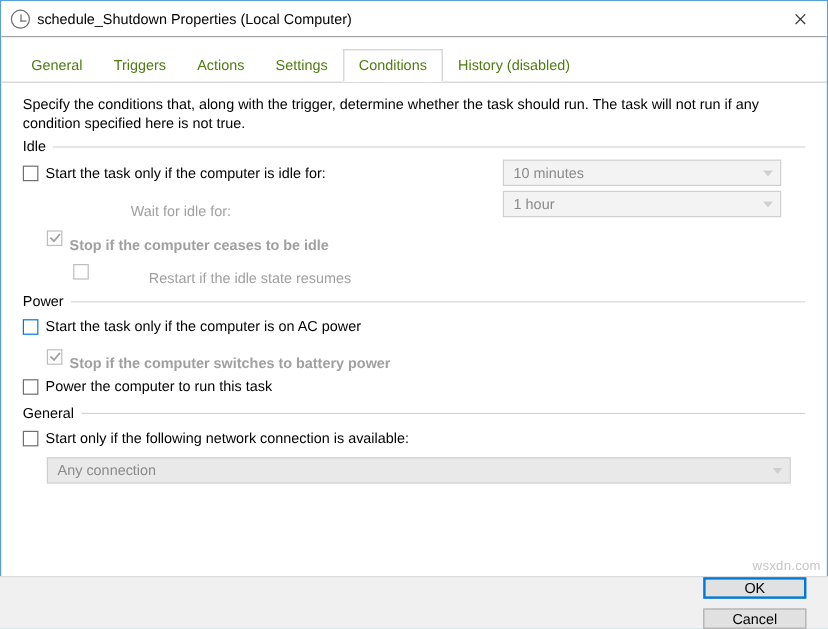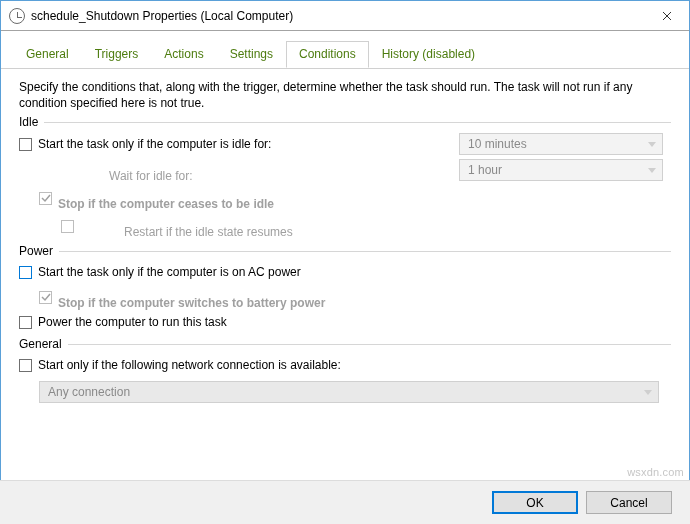--- a/index.html
+++ b/index.html
@@ -109,51 +109,51 @@
   .chk.checked.disabled svg path { stroke: #a0a0a0; }
   .disabled-text { color: #a0a0a0; margin-top: 12px; }
 
   .indent1 { padding-left: 20px; font-weight: bold; }
   .indent2 { padding-left: 42px; gap: 44px; }
   .indent-wait { padding-left: 90px; }
 
   .idle-row .left { flex: 0 0 400px; display: flex; align-items: center; }
   .combo {
     height: 22px;
-    width: 204px;
+    width: 232px;
     border: 1px solid #d0d0d0;
     background: #f3f3f3;
     color: #8a8a8a;
     display: flex;
     align-items: center;
     padding: 0 18px 0 8px;
     position: relative;
     font-size: 12px;
-    margin-left: 40px;
   }
   .combo.wide { width: 620px; background: #e9e9e9; }
   .combo .arrow {
     position: absolute; right: 6px; top: 8px;
     width: 0; height: 0;
     border-left: 4px solid transparent;
     border-right: 4px solid transparent;
     border-top: 5px solid #cfcfcf;
   }
 
   .footer {
     position: absolute;
     bottom: 0; left: 0; right: 0;
     height: 44px;
     background: #f0f0f0;
     border-top: 1px solid #dcdcdc;
     display: flex;
-    align-items: center;
+    align-items: flex-end;
     justify-content: flex-end;
     padding-right: 18px;
     gap: 8px;
+    flex-direction: column;
   }
   .btn {
     height: 23px;
     min-width: 86px;
     border: 1px solid #adadad;
     background: #e1e1e1;
     font-size: 12px;
     display: flex; align-items: center; justify-content: center;
     padding: 0 12px;
   }

